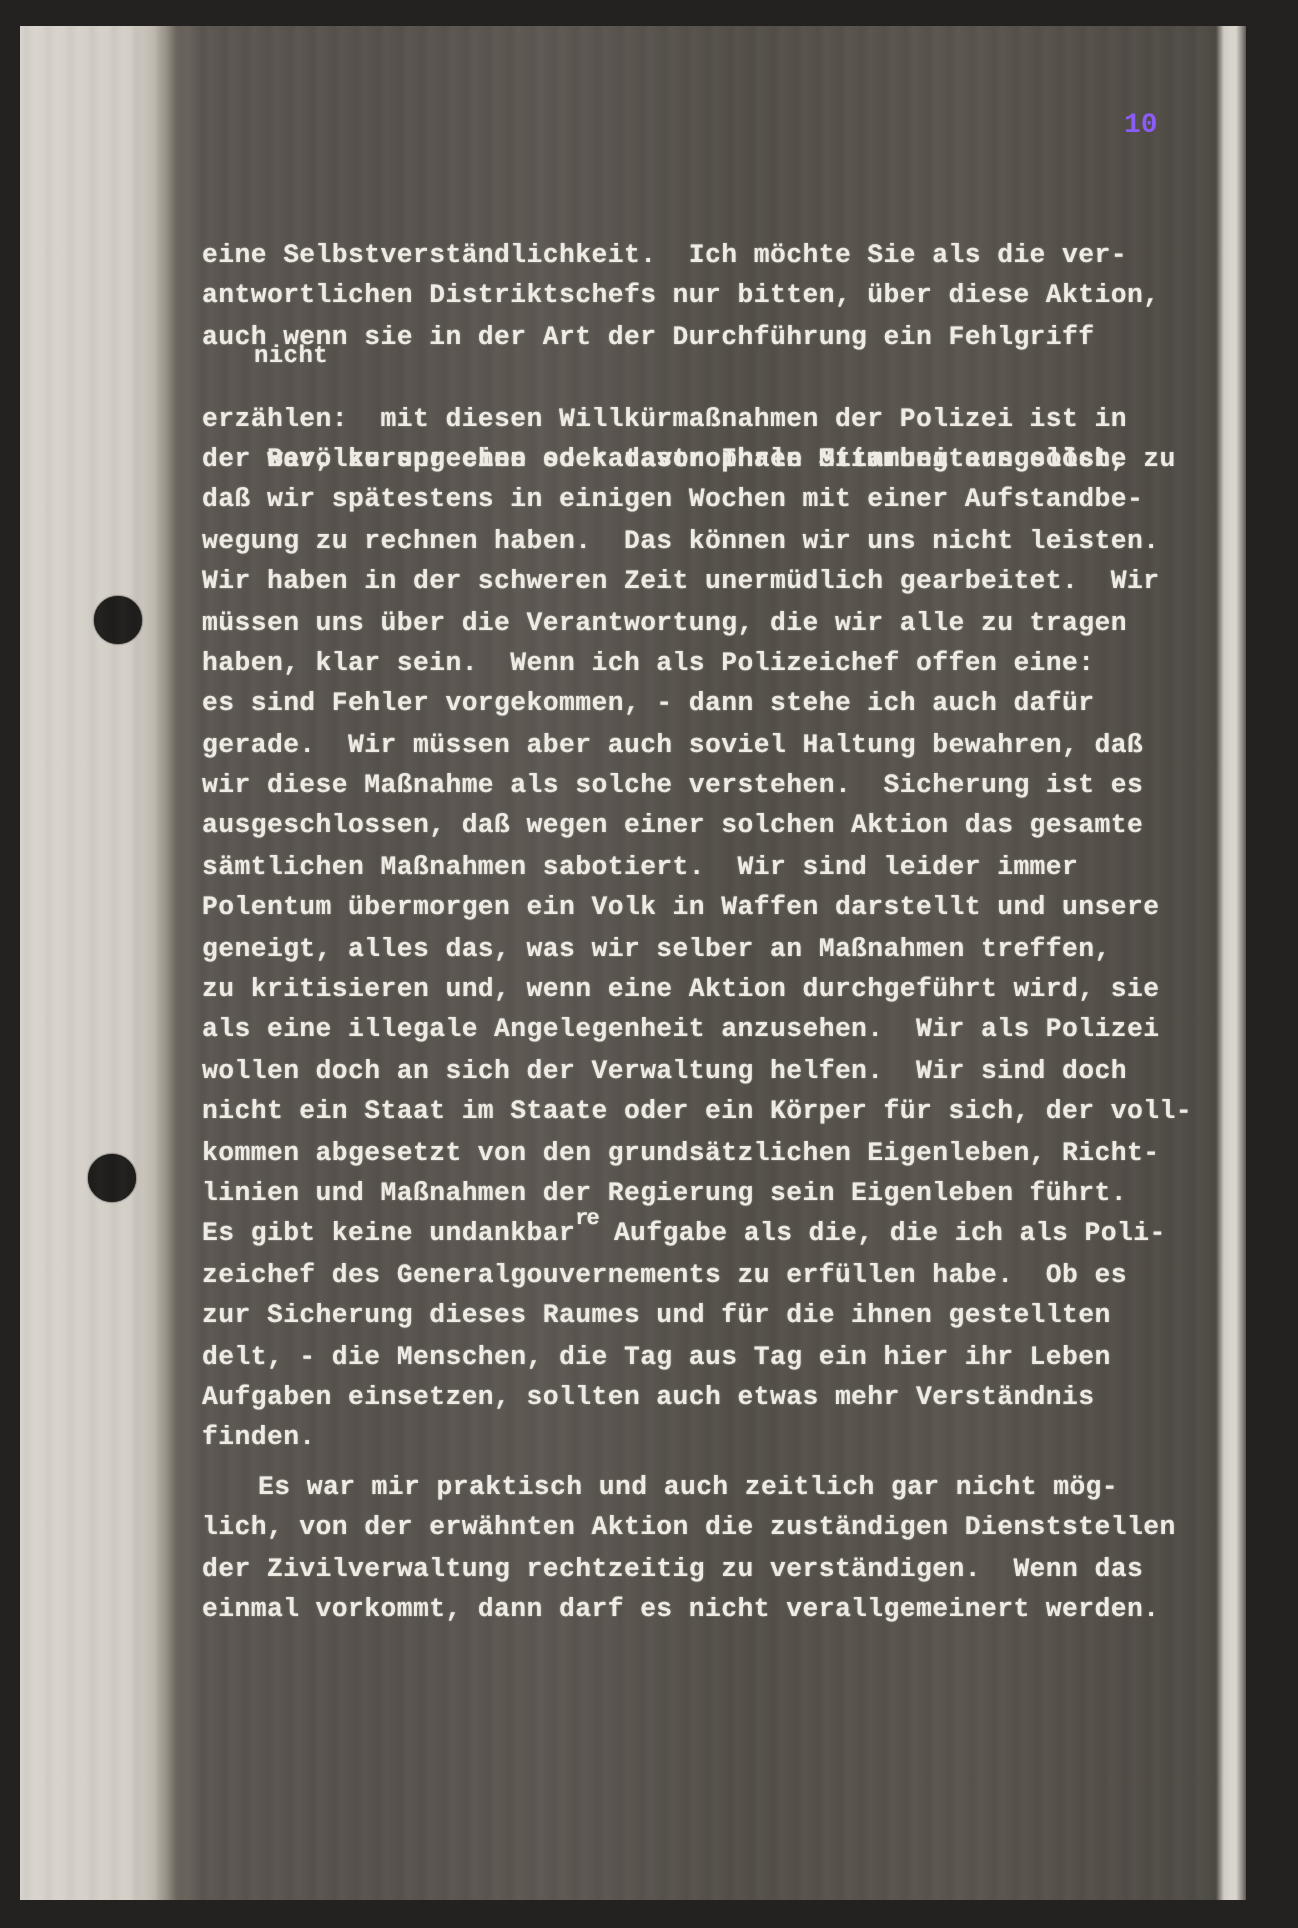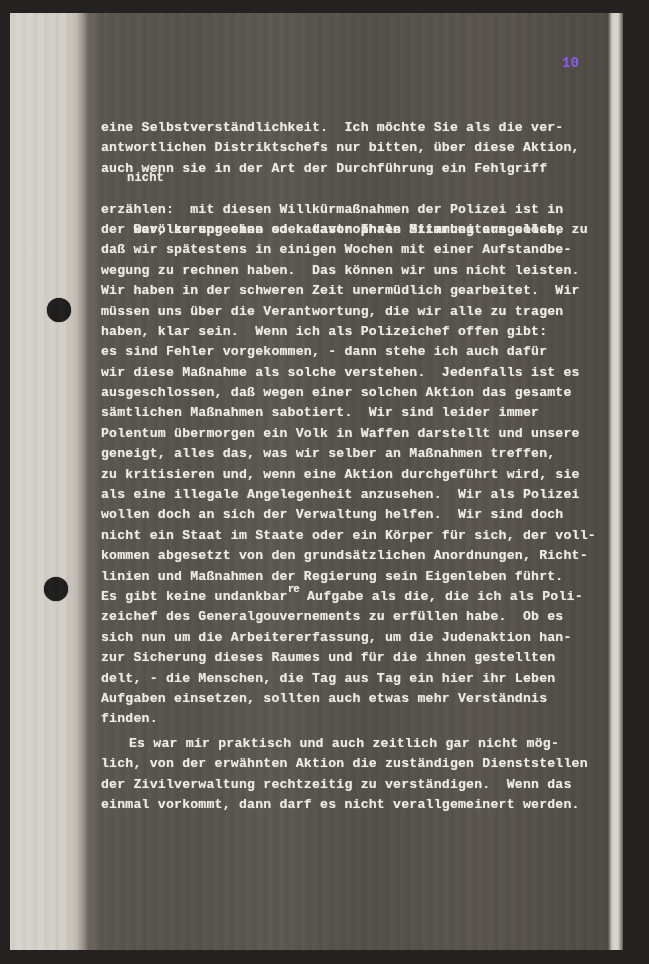--- a/index.html
+++ b/index.html
@@ -62,36 +62,36 @@
   <div class="line">
     <span class="interlinear" style="left:26px; top:-7px;">nicht</span>
     <span>war, zu sprechen oder davon Ihren Mitarbeitern solche zu</span>
   </div>
   <div class="line">erzählen:  mit diesen Willkürmaßnahmen der Polizei ist in</div>
   <div class="line">der Bevölkerung eine so katastrophale Stimmung ausgelöst,</div>
   <div class="line">daß wir spätestens in einigen Wochen mit einer Aufstandbe-</div>
   <div class="line">wegung zu rechnen haben.  Das können wir uns nicht leisten.</div>
   <div class="line">Wir haben in der schweren Zeit unermüdlich gearbeitet.  Wir</div>
   <div class="line">müssen uns über die Verantwortung, die wir alle zu tragen</div>
-  <div class="line">haben, klar sein.  Wenn ich als Polizeichef offen gibt:</div>
+  <div class="line">haben, klar sein.  Wenn ich als Polizeichef offen eine:</div>
   <div class="line">es sind Fehler vorgekommen, - dann stehe ich auch dafür</div>
-  <div class="line">wir diese Maßnahme als solche verstehen.  Jedenfalls ist es</div>
+  <div class="line">gerade.  Wir müssen aber auch soviel Haltung bewahren, daß</div>
+  <div class="line">wir diese Maßnahme als solche verstehen.  Sicherung ist es</div>
   <div class="line">ausgeschlossen, daß wegen einer solchen Aktion das gesamte</div>
   <div class="line">sämtlichen Maßnahmen sabotiert.  Wir sind leider immer</div>
   <div class="line">Polentum übermorgen ein Volk in Waffen darstellt und unsere</div>
   <div class="line">geneigt, alles das, was wir selber an Maßnahmen treffen,</div>
   <div class="line">zu kritisieren und, wenn eine Aktion durchgeführt wird, sie</div>
   <div class="line">als eine illegale Angelegenheit anzusehen.  Wir als Polizei</div>
   <div class="line">wollen doch an sich der Verwaltung helfen.  Wir sind doch</div>
   <div class="line">nicht ein Staat im Staate oder ein Körper für sich, der voll-</div>
-  <div class="line">kommen abgesetzt von den grundsätzlichen Anordnungen, Richt-</div>
+  <div class="line">kommen abgesetzt von den grundsätzlichen Eigenleben, Richt-</div>
   <div class="line">linien und Maßnahmen der Regierung sein Eigenleben führt.</div>
   <div class="line"><span>Es gibt keine undankbar</span><span class="sup-re">re</span><span> Aufgabe als die, die ich als Poli-</span></div>
   <div class="line">zeichef des Generalgouvernements zu erfüllen habe.  Ob es</div>
-  <div class="line">sich nun um die Arbeitererfassung, um die Judenaktion han-</div>
   <div class="line">zur Sicherung dieses Raumes und für die ihnen gestellten</div>
   <div class="line">delt, - die Menschen, die Tag aus Tag ein hier ihr Leben</div>
   <div class="line">Aufgaben einsetzen, sollten auch etwas mehr Verständnis</div>
   <div class="line">finden.</div>
   <div class="line indent" style="margin-top:4px;">Es war mir praktisch und auch zeitlich gar nicht mög-</div>
   <div class="line">lich, von der erwähnten Aktion die zuständigen Dienststellen</div>
   <div class="line">der Zivilverwaltung rechtzeitig zu verständigen.  Wenn das</div>
   <div class="line">einmal vorkommt, dann darf es nicht verallgemeinert werden.</div>
 </div>
 

